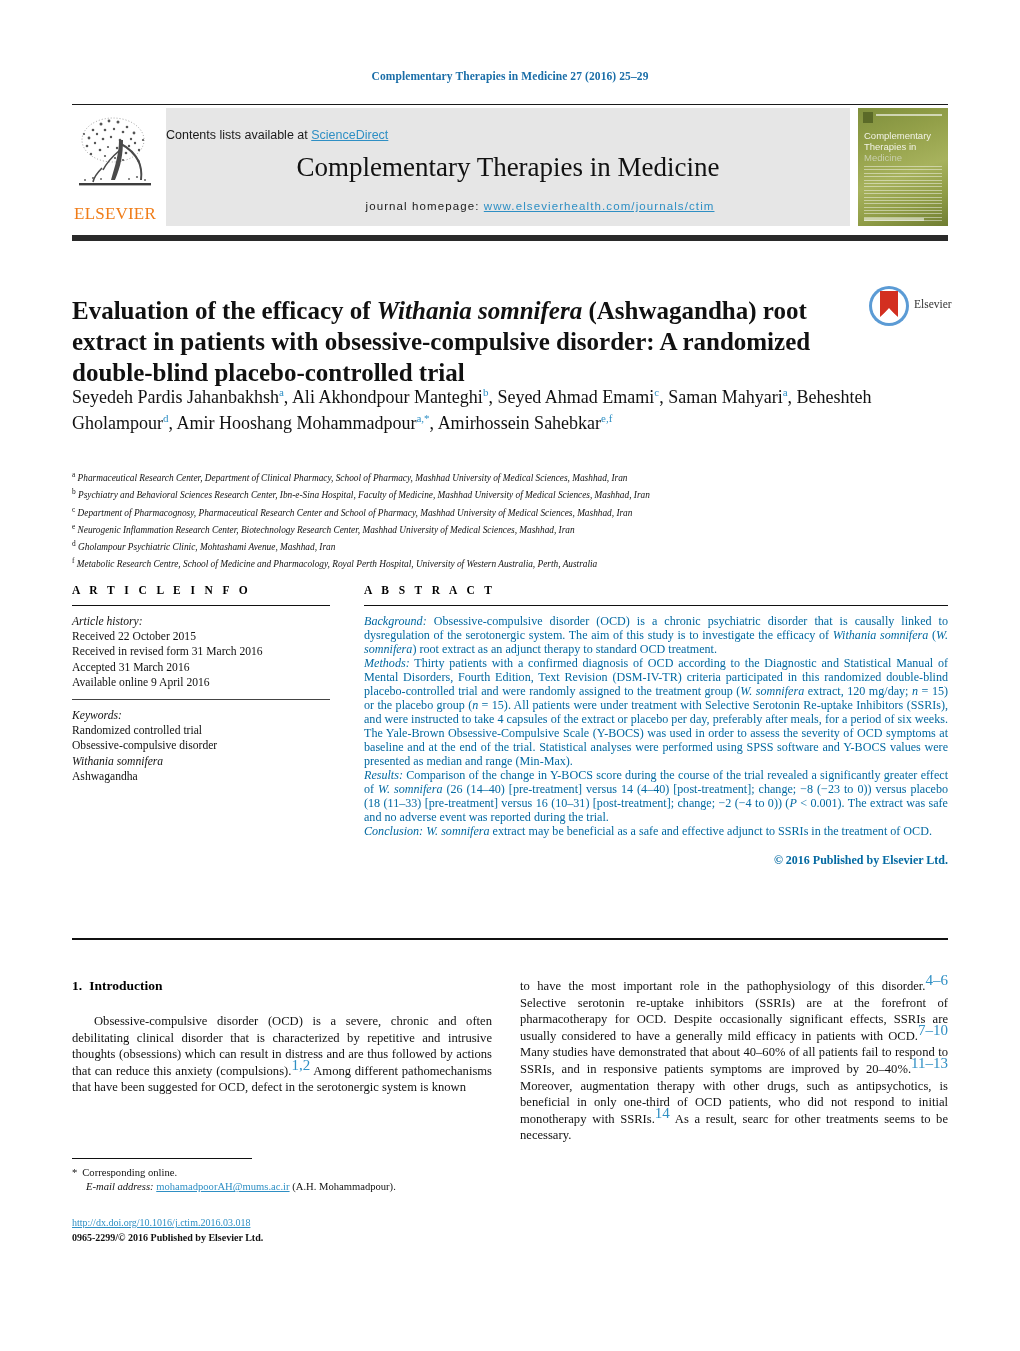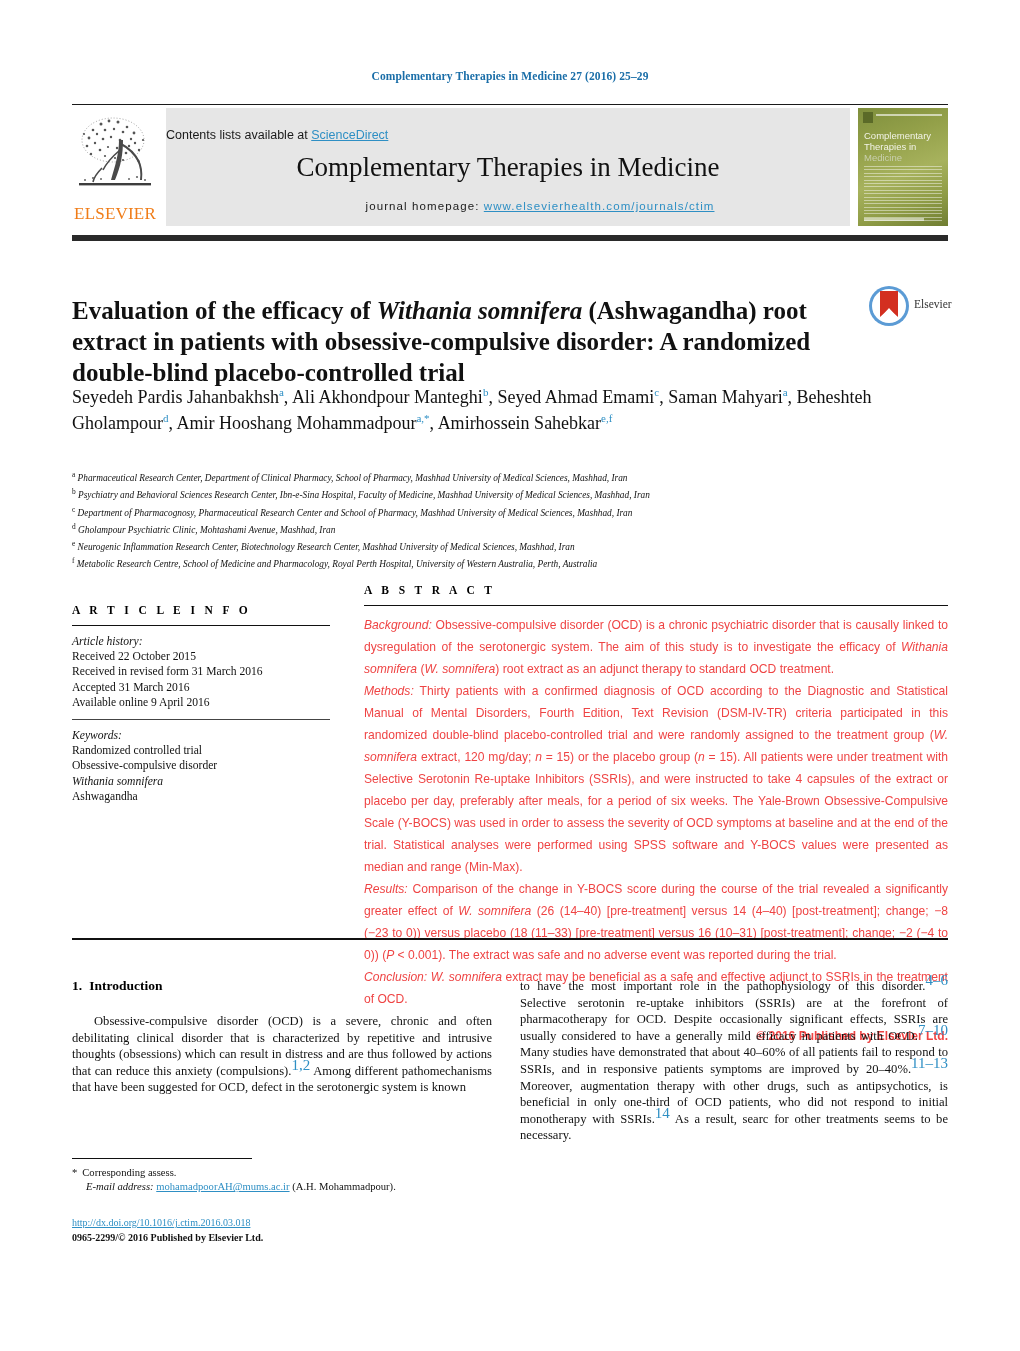--- a/index.html
+++ b/index.html
@@ -225,21 +225,21 @@
 
   
   .sec-head {
     font-family: "Liberation Serif", serif;
     font-weight: bold;
     font-size: 11.5px;
     letter-spacing: 3.4px;
   }
   .info-col {
     position: absolute;
-    left: 72px; top: 604px;
+    left: 72px; top: 584px;
     width: 258px;
   }
   .abs-col {
     position: absolute;
     left: 364px; top: 584px;
     width: 584px;
   }
   .hrule {
     height: 1px;
     background: #111;
@@ -250,24 +250,24 @@
   .info-body {
     font-family: "Liberation Serif", serif;
     font-size: 11.6px;
     line-height: 15.2px;
     color: #111;
   }
   .info-body .lbl { font-style: italic; }
   .info-body em { font-style: italic; }
 
   .abs-body {
-    font-family: Liberation Sans, sans-serif;
+    font-family: Liberation Serif, serif;
     font-size: 12.1px;
-    line-height: 22px;
-    color: #ef4444;
+    line-height: 14px;
+    color: #0369a1;
     text-align: justify;
   }
   .abs-body p { margin: 0; }
   .abs-body em { font-style: italic; }
   .copyright {
     text-align: right;
     font-weight: bold;
     font-size: 12px;
     margin-top: 15px;
   }
@@ -463,22 +463,22 @@
   </div>
 
   <div class="authors">
     <span><span>Seyedeh Pardis Jahanbakhsh</span><sup class="aff-mark">a</sup><span>, </span></span><span><span>Ali Akhondpour Manteghi</span><sup class="aff-mark">b</sup><span>, </span></span><span><span>Seyed Ahmad Emami</span><sup class="aff-mark">c</sup><span>, </span></span><span><span>Saman Mahyari</span><sup class="aff-mark">a</sup><span>, </span></span><span><span>Beheshteh Gholampour</span><sup class="aff-mark">d</sup><span>, </span></span><span><span>Amir Hooshang Mohammadpour</span><sup class="aff-mark">a,*</sup><span>, </span></span><span><span>Amirhossein Sahebkar</span><sup class="aff-mark">e,f</sup></span>
   </div>
 
   <div class="affiliations">
     <div><sup>a</sup> <span>Pharmaceutical Research Center, Department of Clinical Pharmacy, School of Pharmacy, Mashhad University of Medical Sciences, Mashhad, Iran</span></div>
     <div><sup>b</sup> <span>Psychiatry and Behavioral Sciences Research Center, Ibn-e-Sina Hospital, Faculty of Medicine, Mashhad University of Medical Sciences, Mashhad, Iran</span></div>
     <div><sup>c</sup> <span>Department of Pharmacognosy, Pharmaceutical Research Center and School of Pharmacy, Mashhad University of Medical Sciences, Mashhad, Iran</span></div>
+    <div><sup>e</sup> <span>Neurogenic Inflammation Research Center, Biotechnology Research Center, Mashhad University of Medical Sciences, Mashhad, Iran</span></div>
     <div><sup>d</sup> <span>Gholampour Psychiatric Clinic, Mohtashami Avenue, Mashhad, Iran</span></div>
-    <div><sup>e</sup> <span>Neurogenic Inflammation Research Center, Biotechnology Research Center, Mashhad University of Medical Sciences, Mashhad, Iran</span></div>
     <div><sup>f</sup> <span>Metabolic Research Centre, School of Medicine and Pharmacology, Royal Perth Hospital, University of Western Australia, Perth, Australia</span></div>
   </div>
 
   <div class="info-col">
     <div class="sec-head">A R T I C L E   I N F O</div>
     <div class="hrule"></div>
     <div class="info-body">
       <div class="lbl">Article history:</div>
       <div>Received 22 October 2015</div>
       <div>Received in revised form 31 March 2016</div>
@@ -513,21 +513,21 @@
     <div class="body-head"><span class="num">1.</span><span>Introduction</span></div>
     <div class="body-text"><span>Obsessive-compulsive disorder (OCD) is a severe, chronic and often debilitating clinical disorder that is characterized by repetitive and intrusive thoughts (obsessions) which can result in distress and are thus followed by actions that can reduce this anxiety (compulsions).</span><sup class="ref">1,2</sup><span> Among different pathomechanisms that have been suggested for OCD, defect in the serotonergic system is known</span></div>
   </div>
 
   <div class="col-right">
     <div class="body-text noindent"><span>to have the most important role in the pathophysiology of this disorder.</span><sup class="ref">4–6</sup><span> Selective serotonin re-uptake inhibitors (SSRIs) are at the forefront of pharmacotherapy for OCD. Despite occasionally significant effects, SSRIs are usually considered to have a generally mild efficacy in patients with OCD.</span><sup class="ref">7–10</sup><span> Many studies have demonstrated that about 40–60% of all patients fail to respond to SSRIs, and in responsive patients symptoms are improved by 20–40%.</span><sup class="ref">11–13</sup><span> Moreover, augmentation therapy with other drugs, such as antipsychotics, is beneficial in only one-third of OCD patients, who did not respond to initial monotherapy with SSRIs.</span><sup class="ref">14</sup><span> As a result, searc for other treatments seems to be necessary.</span></div>
   </div>
 
   <div class="footnote-rule"></div>
   <div class="footnote">
-    <div><span class="star">*</span><span>Corresponding assess.</span></div>
+    <div><span class="star">*</span><span>Corresponding online.</span></div>
     <div class="indent"><em>E-mail address:</em> <a class="mail-link" href="#">mohamadpoorAH@mums.ac.ir</a><span> (A.H. Mohammadpour).</span></div>
   </div>
 
   <div class="doi-block">
     <div><a class="doi-link" href="#">http://dx.doi.org/10.1016/j.ctim.2016.03.018</a></div>
     <div class="issn-line">0965-2299/© 2016 Published by Elsevier Ltd.</div>
   </div>
 
 </div>
 

